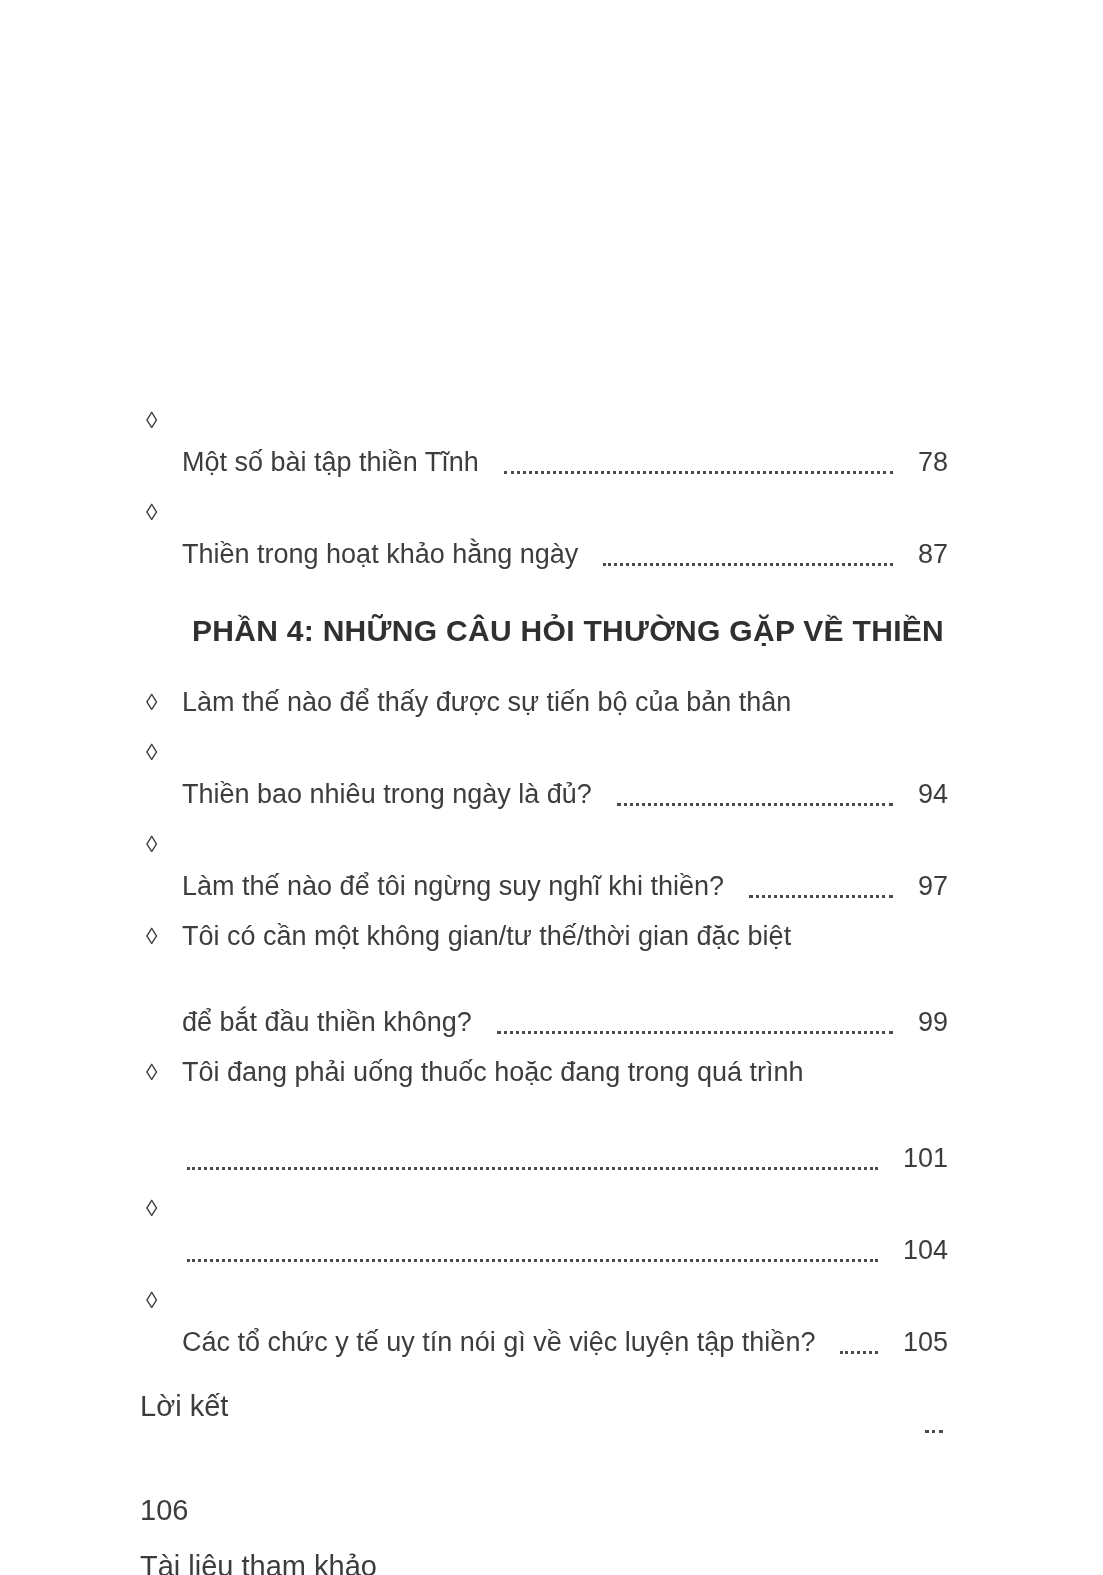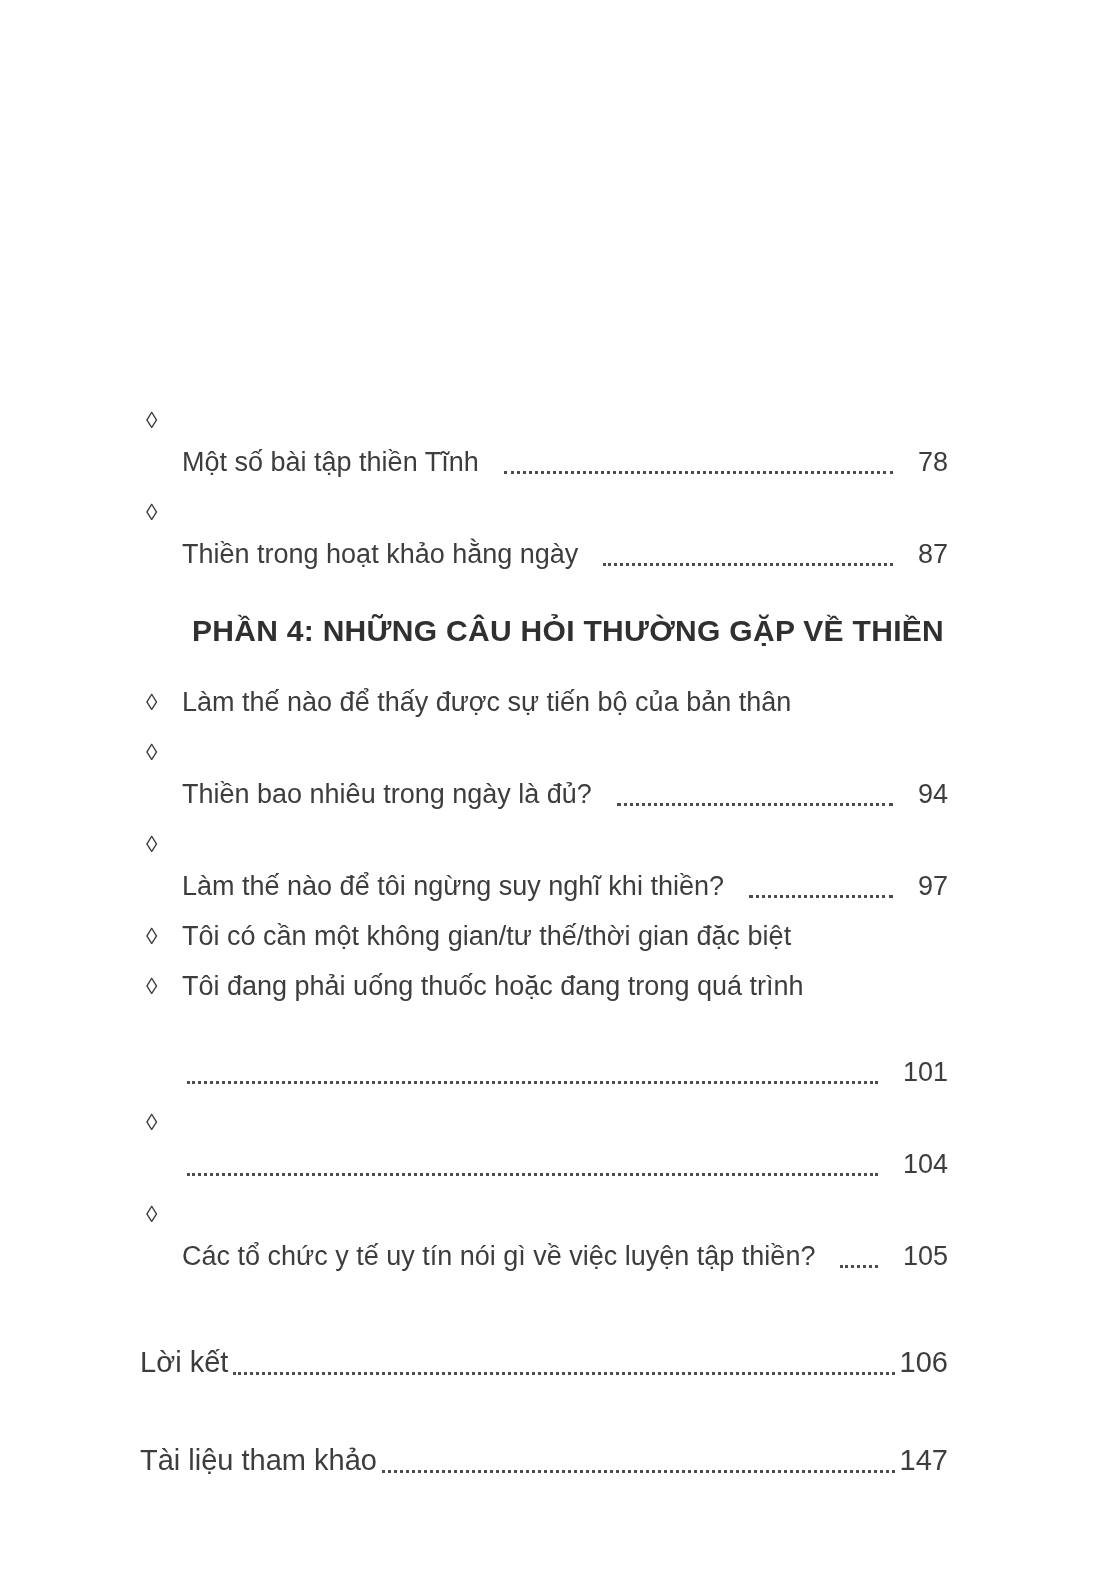--- a/index.html
+++ b/index.html
@@ -67,20 +67,21 @@
     letter-spacing: 0.3px;
     margin: 36px 0 30px 48px;
     text-align: center;
   }
   .footer-entry {
     display: flex;
     align-items: baseline;
     font-size: 29px;
     line-height: 48px;
     margin-top: 8px;
+    flex-direction: column;
   }
   .footer-entry .dot-leader {
     margin-bottom: 11px;
   }
   .footer-block {
     margin-top: 18px;
   }
 </style>
 </head>
 <body>
@@ -137,20 +138,25 @@
         <span class="dot-leader"></span>
         <span class="page-number">97</span>
       </div>
     </div>
   </div>
 
   <div class="toc-entry">
     <span class="bullet">◊</span>
     <div class="entry-body">
       <div>Tôi có cần một không gian/tư thế/thời gian đặc biệt</div>
+      <div class="toc-row">
+        <span class="entry-label">để bắt đầu thiền không?</span>
+        <span class="dot-leader"></span>
+        <span class="page-number">99</span>
+      </div>
     </div>
   </div>
 
   <div class="toc-entry">
     <span class="bullet">◊</span>
     <div class="entry-body">
       <div>Tôi đang phải uống thuốc hoặc đang trong quá trình</div>
       <div class="toc-row">
         <span class="dot-leader"></span>
         <span class="page-number">101</span>

